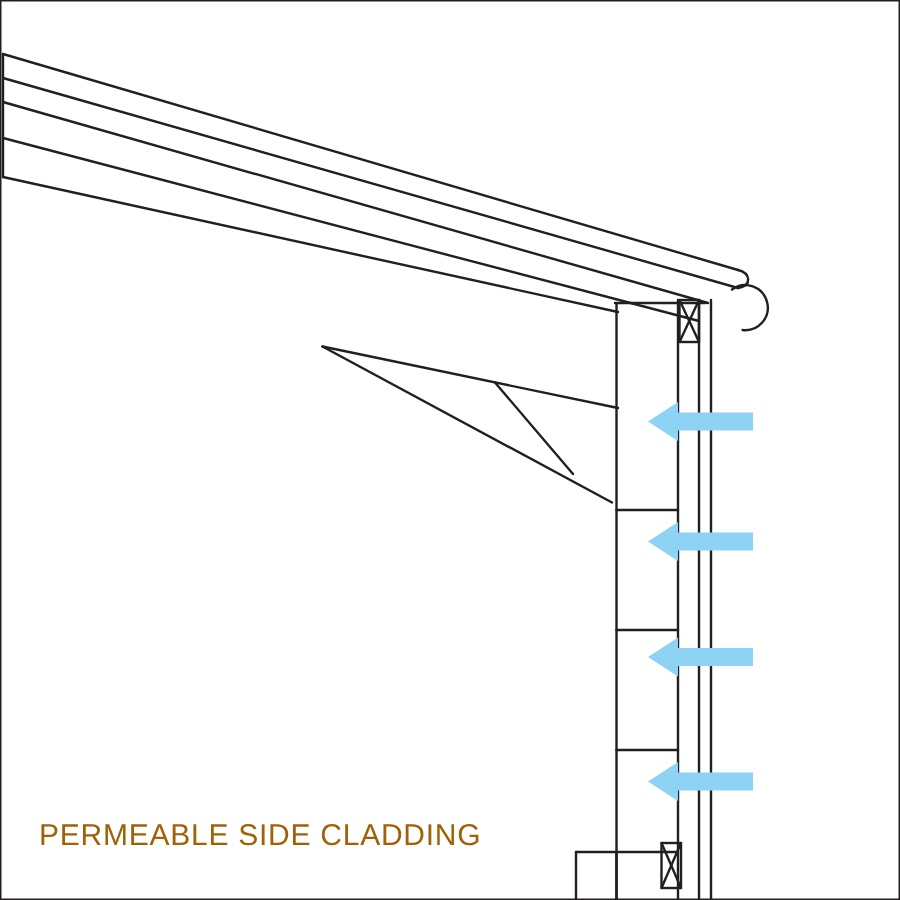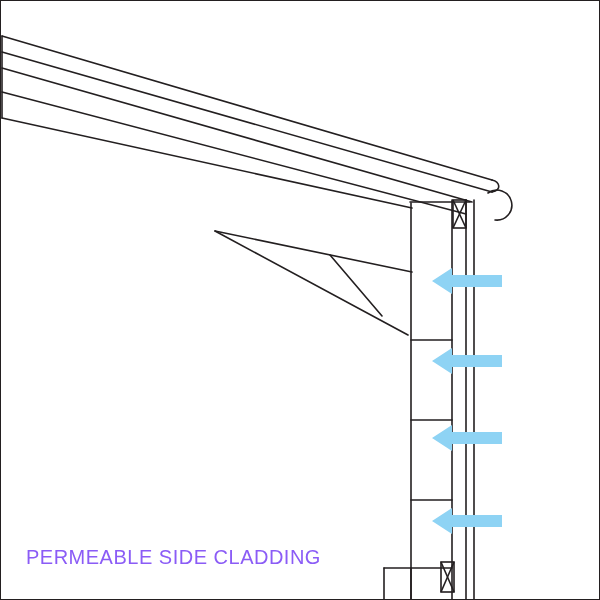--- a/index.html
+++ b/index.html
@@ -33,21 +33,21 @@
     width: 600px;
     height: 600px;
   }
   .caption {
     position: absolute;
     left: 26px;
     top: 546px;
     font-family: "Liberation Sans", sans-serif;
     font-size: 20px;
     letter-spacing: 0.5px;
-    color: #8b5cf6;
+    color: #a16207;
     white-space: nowrap;
   }
 </style>
 </head>
 <body>
 
 <div id="stage">
 
   <div id="frame"></div>
 

